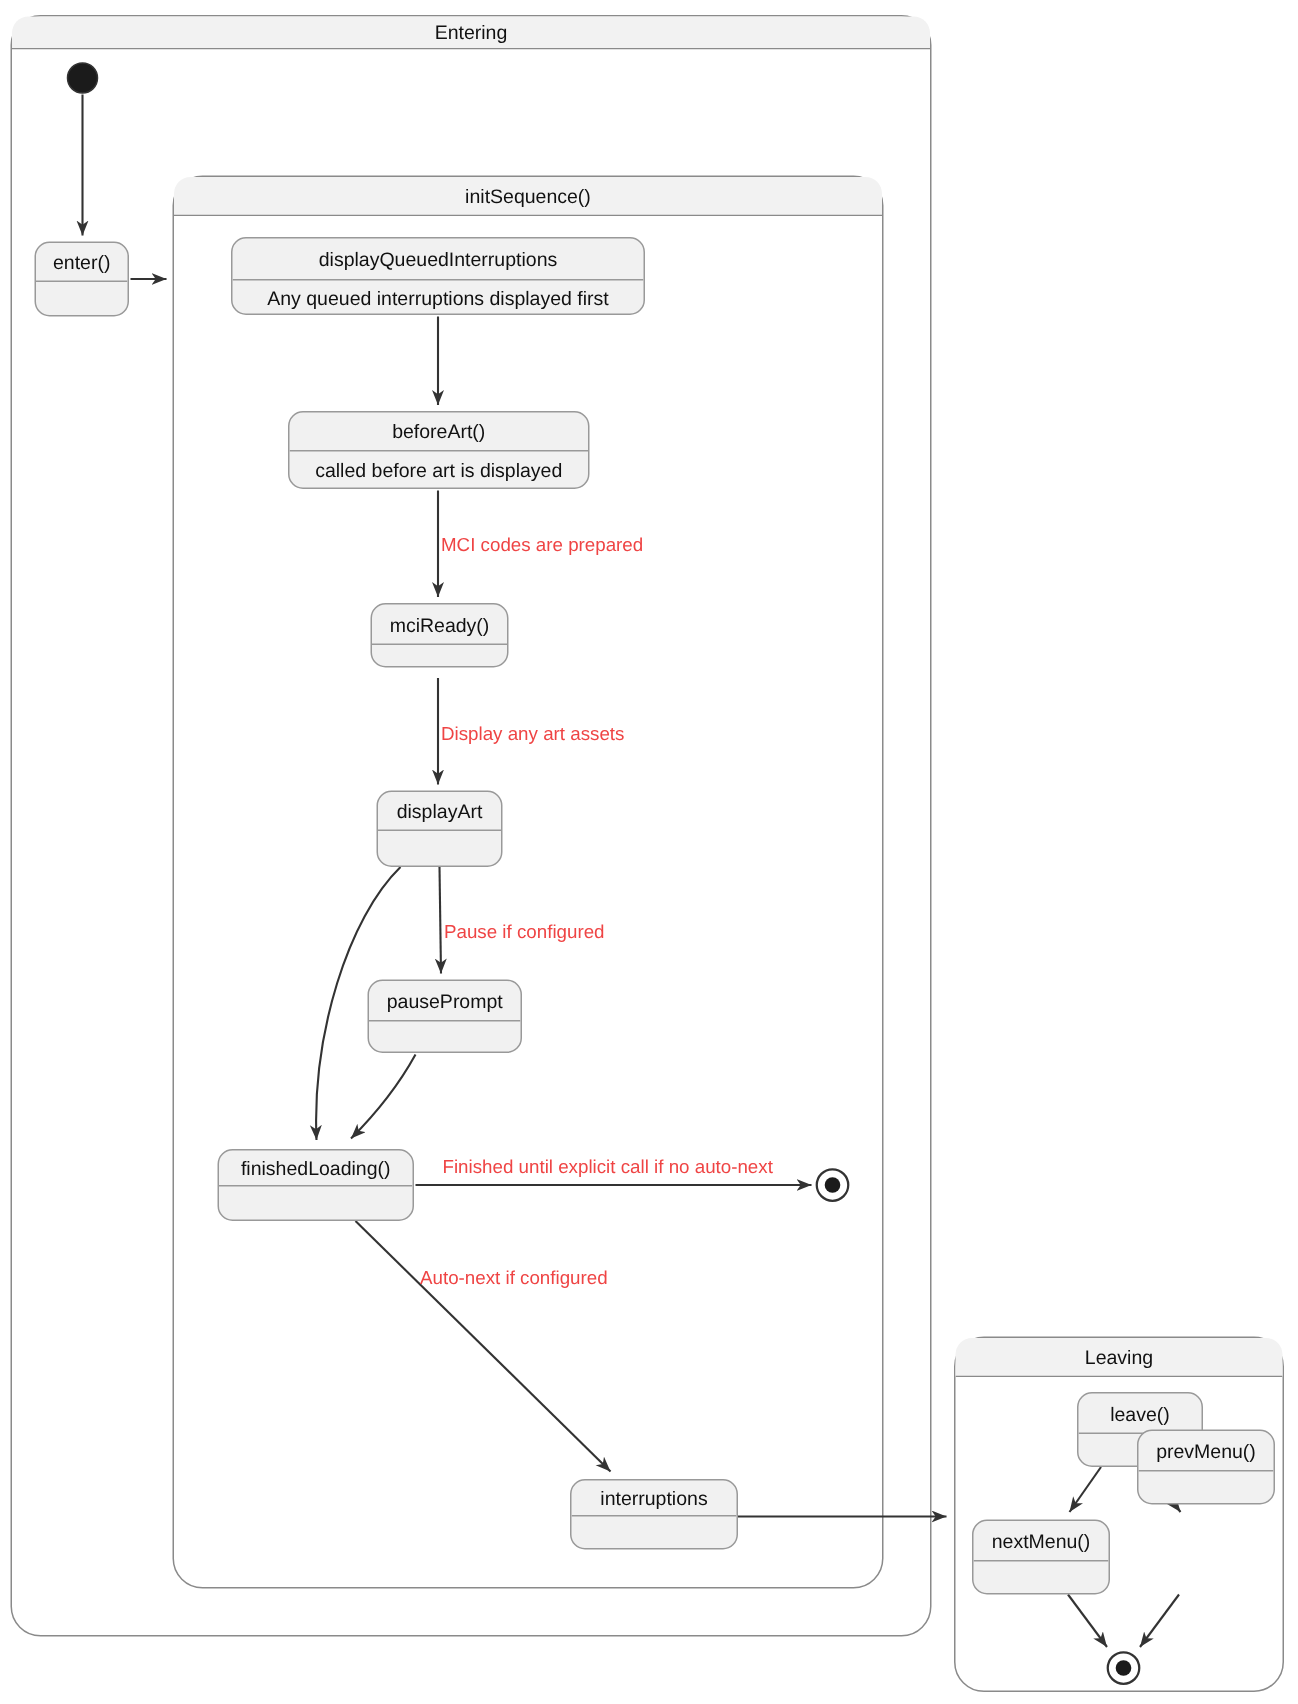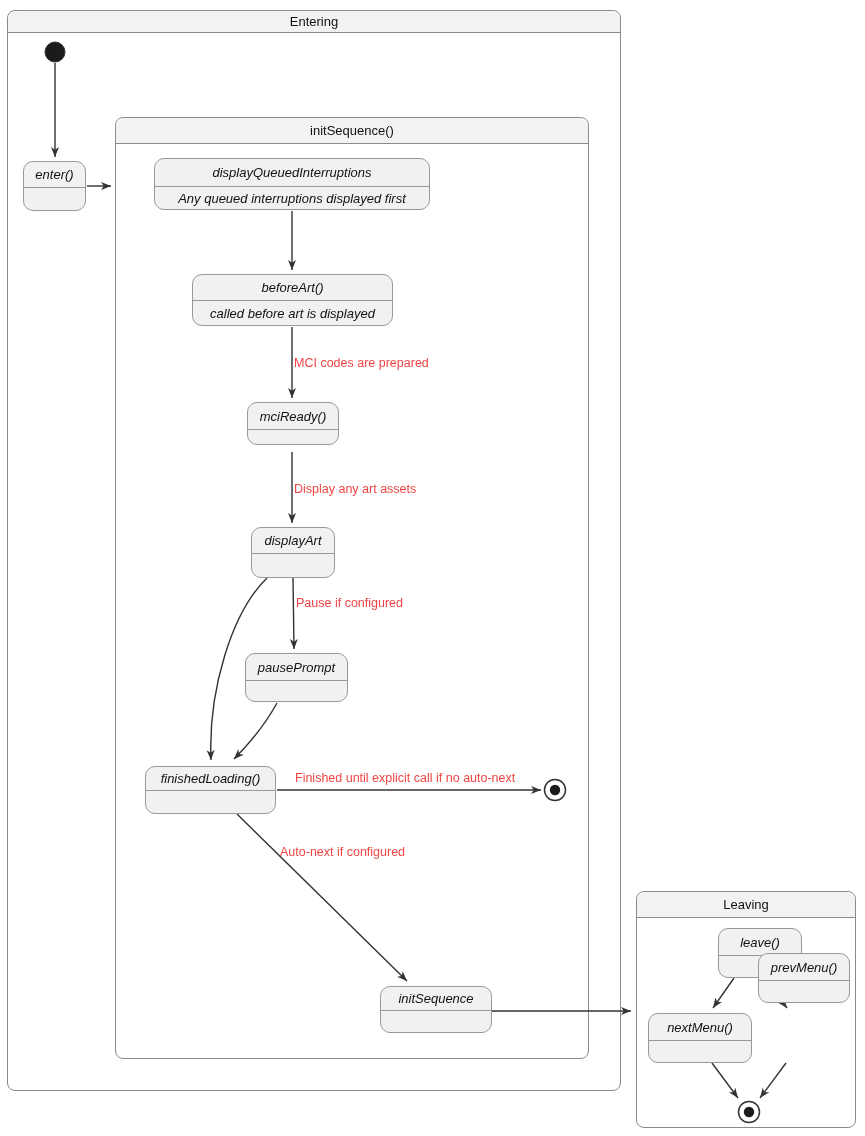--- a/index.html
+++ b/index.html
@@ -2,33 +2,33 @@
 <html><head>
 <meta charset="utf-8">
 <style>
   html,body{margin:0;padding:0;background:#ffffff;}
   .canvas{
     position:relative;width:865px;height:1136px;background:#ffffff;
     font-family:"Liberation Sans","DejaVu Sans",sans-serif;color:#111111;
     overflow:hidden;
   }
   .composite{
-    position:absolute;border:1px solid #8a8a8a;border-radius:8px;
+    position:absolute;border:1px solid #8a8a8a;border-radius:20px;
     background:transparent;box-sizing:border-box;
   }
   .composite-header{
     background:#f2f2f2;border-bottom:1px solid #8a8a8a;
     border-radius:11px 11px 0 0;
     display:flex;align-items:center;justify-content:center;
     font-size:13px;color:#111111;
   }
   .state{
     position:absolute;background:#f1f1f1;border:1px solid #999999;
     border-radius:10px;box-sizing:border-box;display:flex;flex-direction:column;
-    overflow:hidden;z-index:3;font-style:italic;
+    overflow:hidden;z-index:3;
   }
   .state-title{
     border-bottom:1px solid #999999;display:flex;align-items:center;
     justify-content:center;font-size:13px;padding:0 6px;white-space:nowrap;
     flex:0 0 auto;box-sizing:border-box;
   }
   .state-desc{
     flex:1 1 auto;display:flex;align-items:center;justify-content:center;
     font-size:13px;padding:0 5px;white-space:nowrap;
   }
@@ -120,38 +120,38 @@
     <div class="state-title" style="height:24px">finishedLoading()</div>
     <div class="state-body"></div>
   </div>
 
   <div class="state" style="left:245px;top:653px;width:103px;height:49px">
     <div class="state-title" style="height:27px">pausePrompt</div>
     <div class="state-body"></div>
   </div>
 
   <div class="state" style="left:380px;top:986px;width:112px;height:47px">
-    <div class="state-title" style="height:24px">initSequence</div>
+    <div class="state-title" style="height:24px">interruptions</div>
     <div class="state-body"></div>
   </div>
 
   <div class="state" style="left:718px;top:928px;width:84px;height:50px">
     <div class="state-title" style="height:27px">leave()</div>
     <div class="state-body"></div>
   </div>
 
-  <div class="state" style="left:648px;top:1013px;width:104px;height:50px">
+  <div class="state" style="left:648px;top:1013px;width:92px;height:50px">
     <div class="state-title" style="height:27px">nextMenu()</div>
     <div class="state-body"></div>
   </div>
 
   <div class="state" style="left:758px;top:953px;width:92px;height:50px">
     <div class="state-title" style="height:27px">prevMenu()</div>
     <div class="state-body"></div>
   </div>
 
   <div class="edge-label" style="left:294px;top:356px">MCI codes are prepared</div>
   <div class="edge-label" style="left:294px;top:482px">Display any art assets</div>
-  <div class="edge-label" style="left:296px;top:596px">Pause if configured</div>
+  <div class="edge-label" style="left:296px;top:614px">Pause if configured</div>
   <div class="edge-label" style="left:295px;top:771px">Finished until explicit call if no auto-next</div>
   <div class="edge-label" style="left:280px;top:845px">Auto-next if configured</div>
 
 </div>
 
 </body></html>

